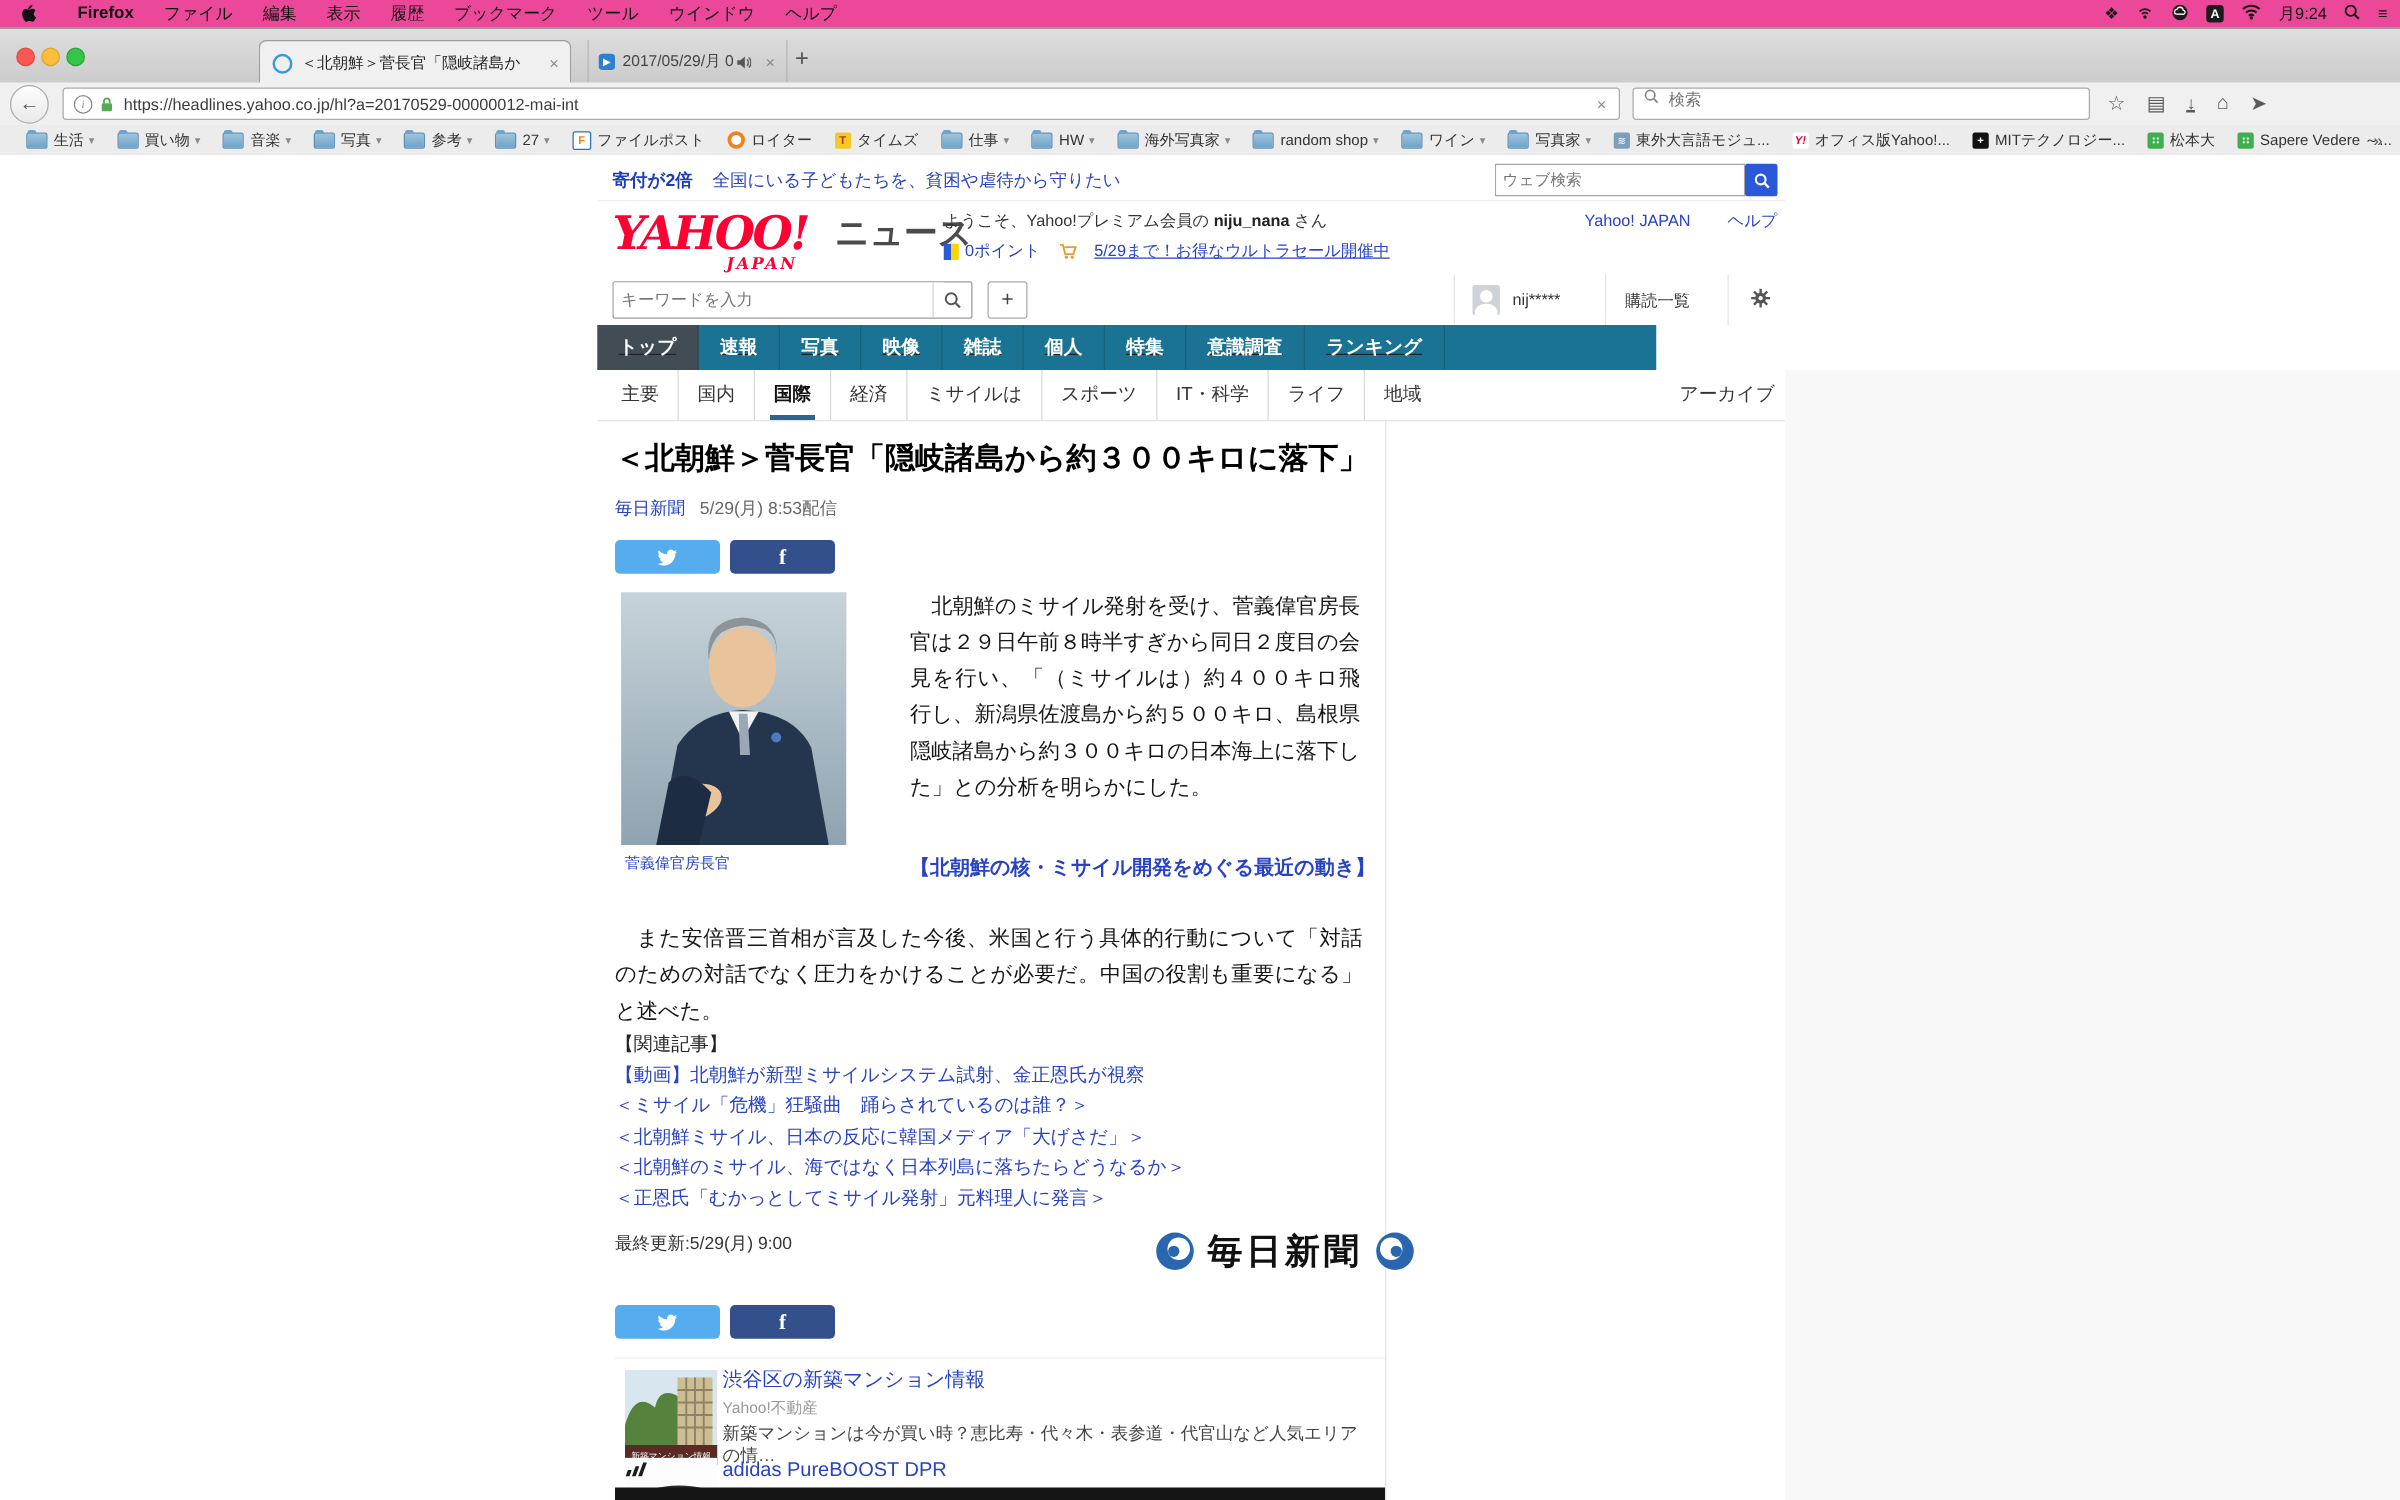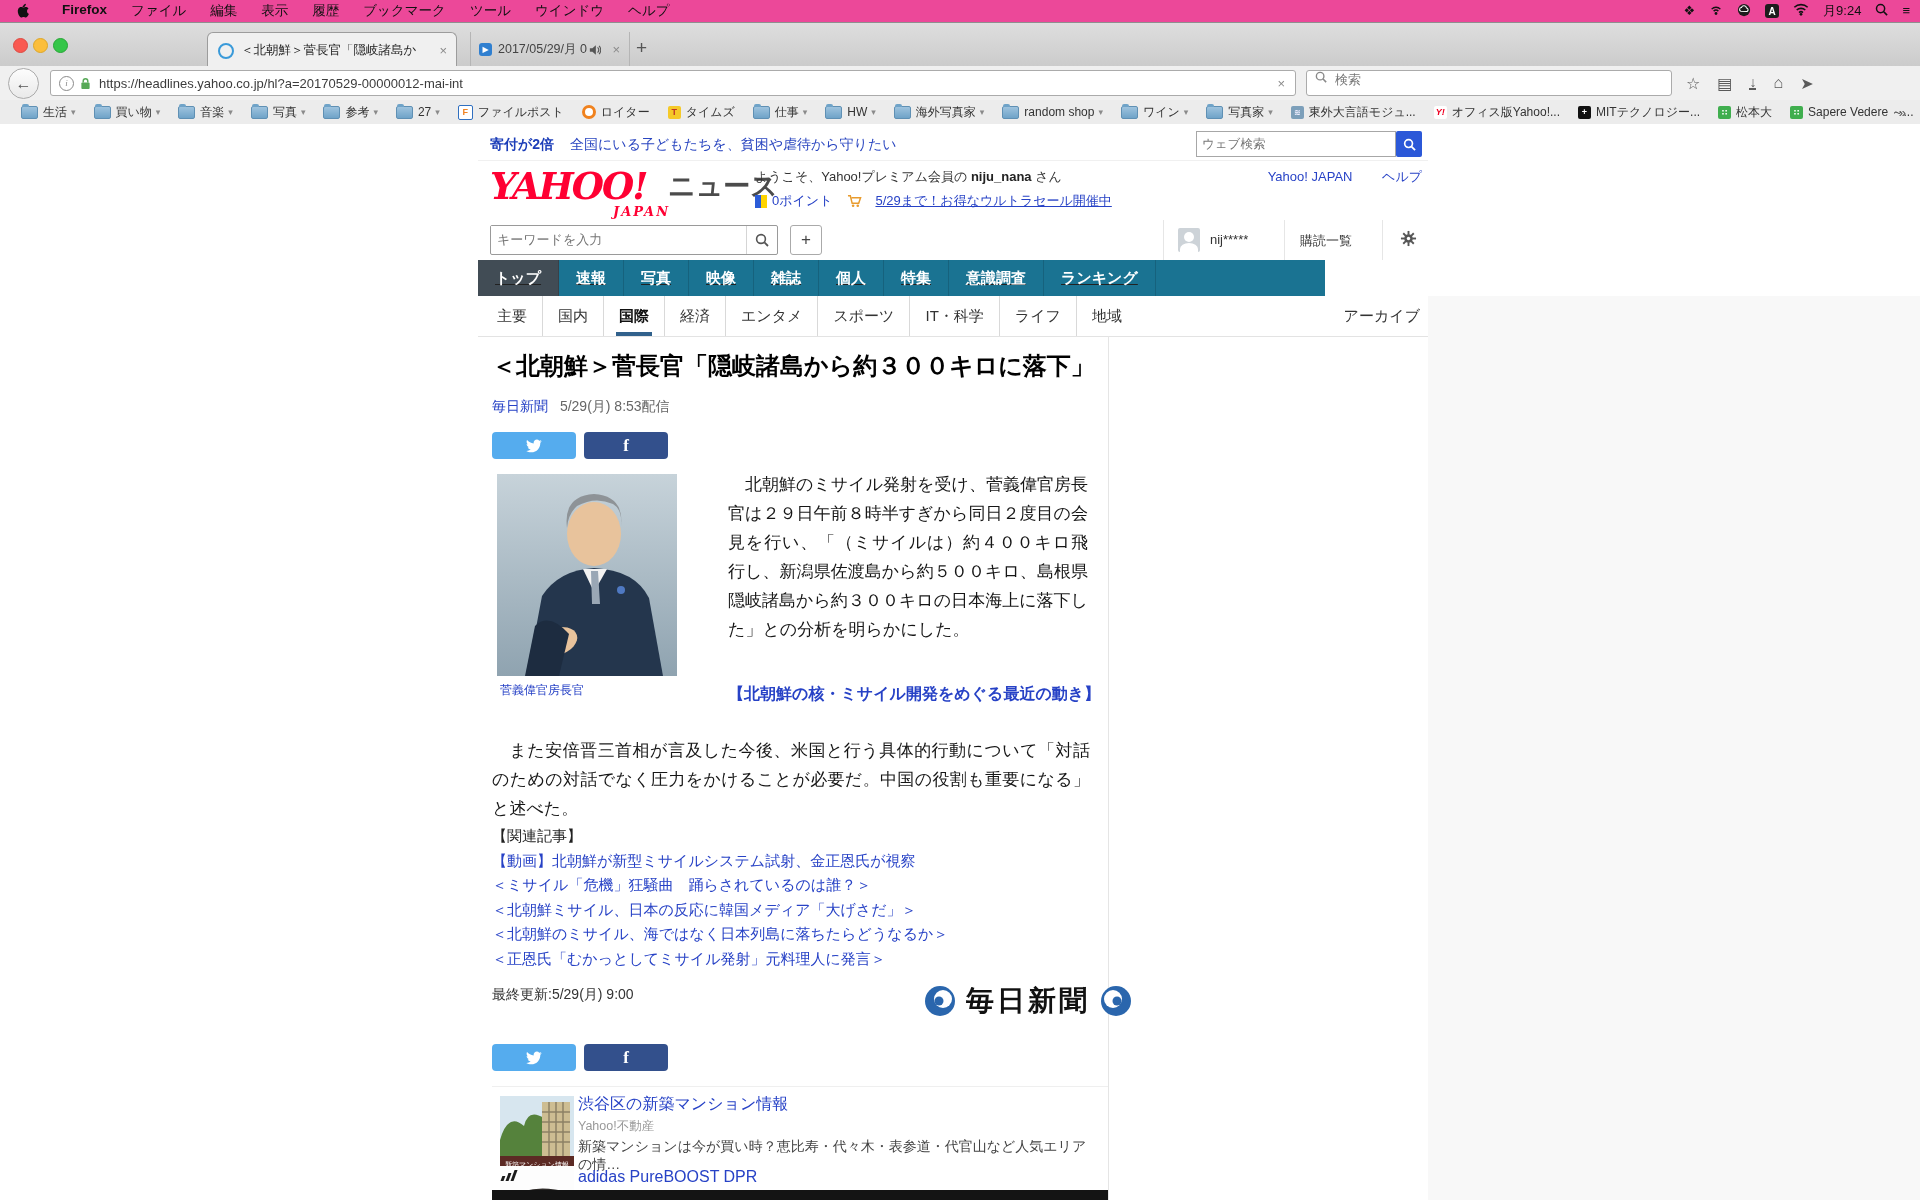--- a/index.html
+++ b/index.html
@@ -94,21 +94,21 @@
   #websearch{position:absolute;left:718px;top:1px;width:198px;height:24px;border:1px solid #a7a7a7;background:#fff;}
   #websearch input{width:100%;height:100%;border:none;outline:none;font-size:12.5px;color:#6d28d9;padding:0 5px;box-sizing:border-box;
                    font-family:"Liberation Sans","DejaVu Sans",sans-serif;}
   #websearch-btn{position:absolute;left:918px;top:1px;width:26px;height:26px;background:#2b58d8;border-radius:2px;
                  display:flex;align-items:center;justify-content:center;}
 
   
   #ylogo-main{position:absolute;left:12px;top:40px;font-family:"DejaVu Serif","Liberation Serif",serif;
               font-style:italic;font-weight:bold;font-size:37px;color:#f03;letter-spacing:-2px;}
   #ylogo-sub{position:absolute;left:103px;top:80px;font-family:"DejaVu Serif","Liberation Serif",serif;
-             font-style:italic;font-weight:bold;font-size:13px;color:#f03;letter-spacing:2px;margin-left:32px;}
+             font-style:italic;font-weight:bold;font-size:13px;color:#f03;letter-spacing:2px;}
   #ylogo-service{position:absolute;left:190px;top:44px;font-size:27px;font-weight:bold;color:#4b4b4b;}
   #welcome{position:absolute;left:277px;top:44px;font-size:13px;color:#333;}
   #welcome b{color:#222;}
   #points-row{position:absolute;left:277px;top:68px;font-size:13px;display:flex;align-items:center;gap:5px;}
   #t-icon{width:12px;height:13px;display:inline-block;background:linear-gradient(90deg,#2b5cd8 50%,#ffd400 50%);}
   .blue-link{color:#2742c6;text-decoration:none;}
   #sale-link{text-decoration:underline;color:#2742c6;margin-left:8px;}
   #toplinks{position:absolute;left:0;top:44px;width:944px;text-align:right;font-size:13px;}
   #toplinks span{margin-left:26px;}
 
@@ -460,21 +460,21 @@
         <div class="ynav-tab">特集</div>
         <div class="ynav-tab">意識調査</div>
         <div class="ynav-tab">ランキング</div>
       </div>
     <div id="ysubnav">
       <span id="subnav-items">
           <span class="subnav-item">主要</span>
           <span class="subnav-item">国内</span>
           <span class="subnav-item active">国際</span>
           <span class="subnav-item">経済</span>
-          <span class="subnav-item">エンタメ</span>
+          <span class="subnav-item">ミサイルは</span>
           <span class="subnav-item">スポーツ</span>
           <span class="subnav-item">IT・科学</span>
           <span class="subnav-item">ライフ</span>
           <span class="subnav-item">地域</span>
         </span>
       <span id="archive-link">アーカイブ</span>
     </div>
     <div id="col-border"></div>
 
     <div id="a-title">＜北朝鮮＞菅長官「隠岐諸島から約３００キロに落下」</div>

